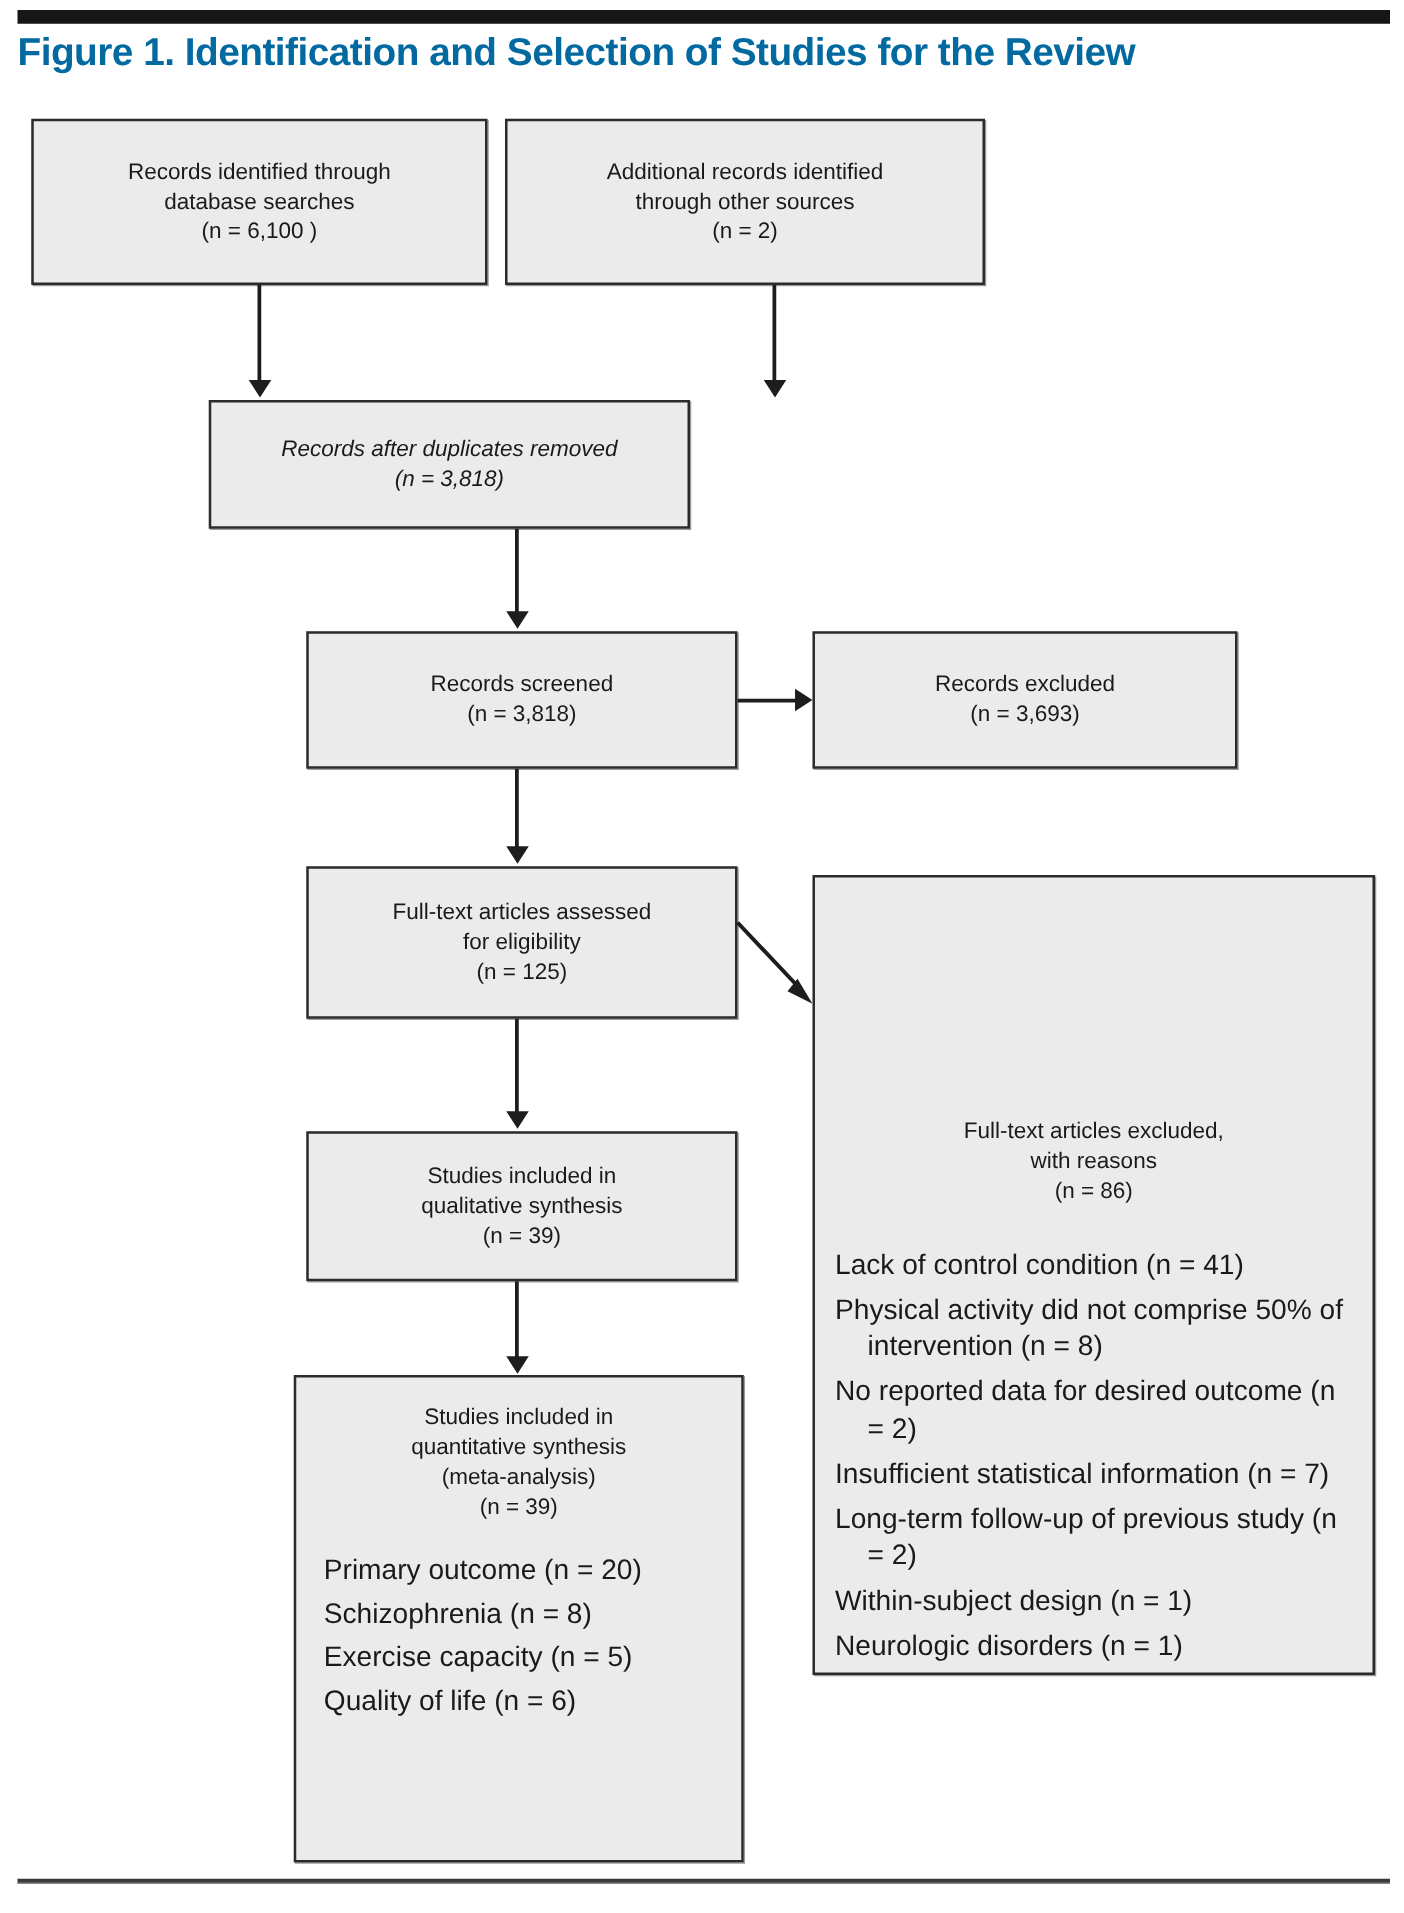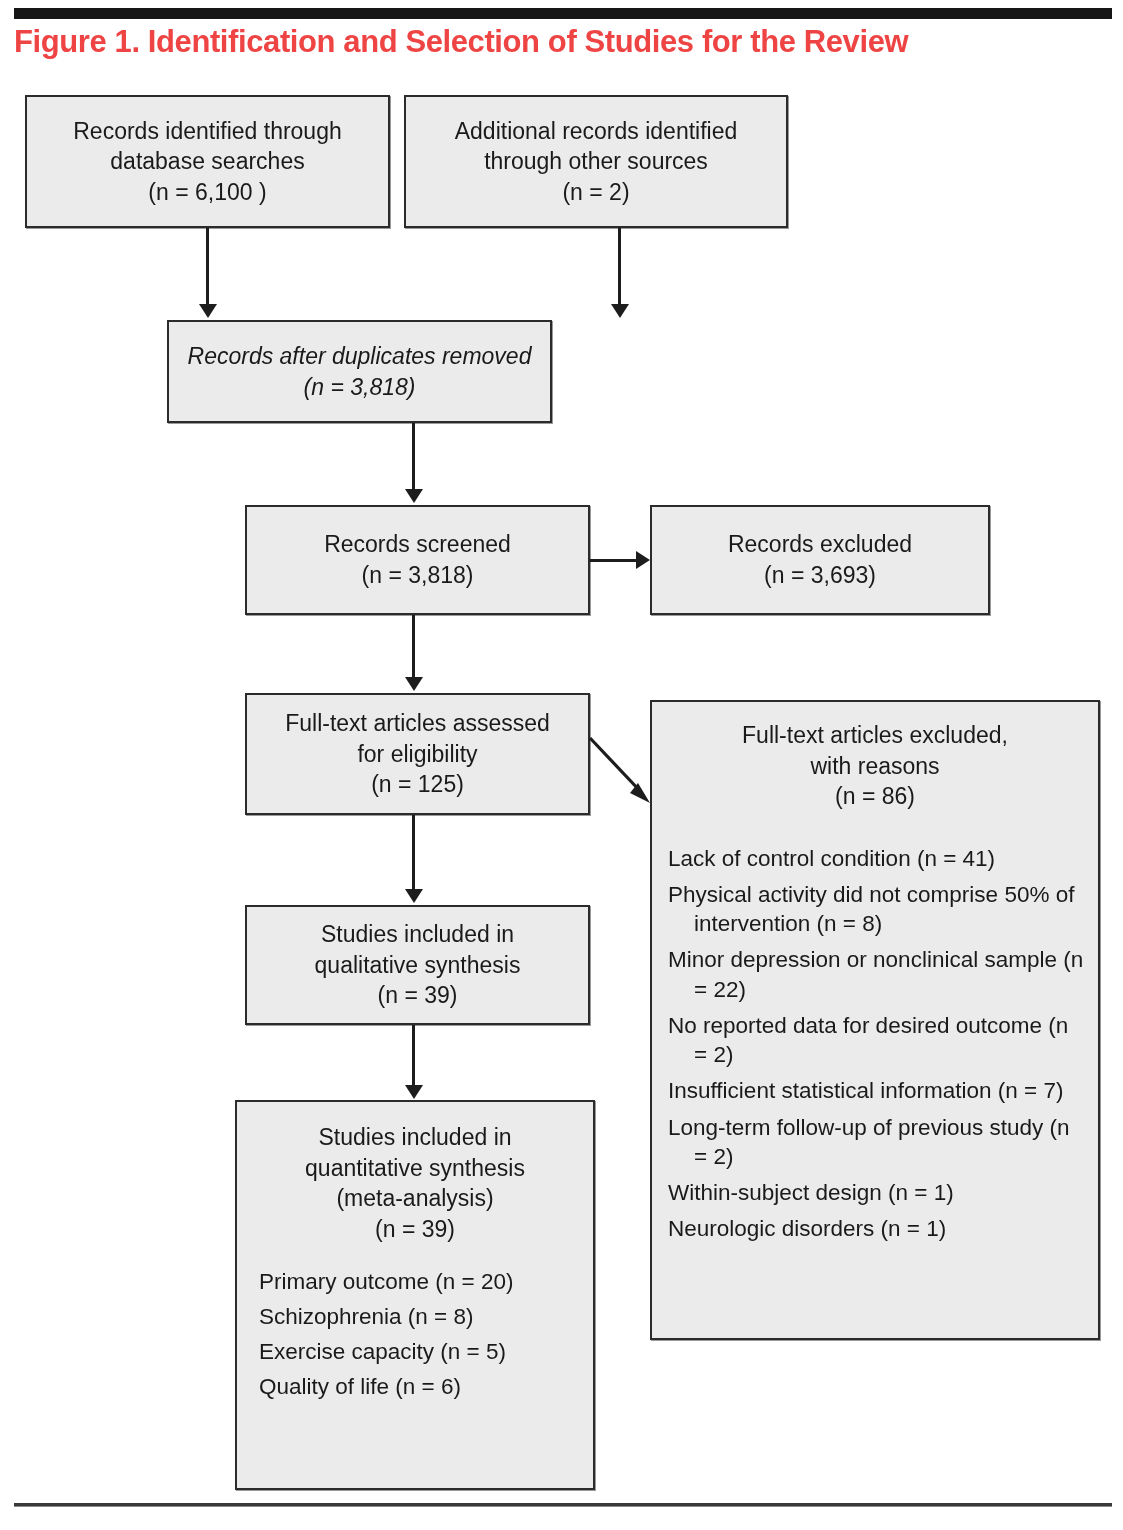--- a/index.html
+++ b/index.html
@@ -28,21 +28,21 @@
 
   
   .fig-title {
     position: absolute;
     left: 14px;
     top: 24px;
     width: 1090px;
     font-size: 31px;
     font-weight: bold;
     letter-spacing: -0.4px;
-    color: #ef4444;
+    color: #0369a1;
     line-height: 1.15;
     white-space: nowrap;
   }
 
   
   .bottom-rule {
     position: absolute;
     left: 14px;
     top: 1503px;
     width: 1098px;
@@ -60,21 +60,21 @@
     box-shadow: 1px 1px 0 0 #9a9a9a;
     display: flex;
     flex-direction: column;
     justify-content: center;
     align-items: center;
   }
   .box.topalign {
     justify-content: flex-start;
   }
   .box-line {
-    font-size: 23px;
+    font-size: 18px;
     line-height: 1.33;
     text-align: center;
     white-space: nowrap;
   }
 
   
   .reason-list {
     width: 100%;
     box-sizing: border-box;
     padding: 0 14px 0 16px;
@@ -185,28 +185,27 @@
   <div class="box-line">Full-text articles assessed</div>
   <div class="box-line">for eligibility</div>
   <div class="box-line">(n = 125)</div>
 </div>
 
 <svg class="diag-svg" style="left:588px; top:735px;" width="70" height="75" viewBox="0 0 70 75">
   <line x1="2" y1="3" x2="53" y2="57" stroke="#1d1d1d" stroke-width="3.2"></line>
   <polygon points="62,68 42,58 50,48" fill="#1d1d1d"></polygon>
 </svg>
 
-<div class="box topalign" style="left:650px; top:700px; width:450px; height:640px; padding-top:18px;">
+<div class="box topalign" style="left:650px; top:700px; width:450px; height:640px; padding-top:18px;justify-content:flex-end;">
   <div class="box-line">Full-text articles excluded,</div>
   <div class="box-line">with reasons</div>
   <div class="box-line">(n = 86)</div>
   <div class="reason-list" style="margin-top:32px;">
     <div class="reason">Lack of control condition (n = 41)</div>
     <div class="reason">Physical activity did not comprise 50% of intervention (n = 8)</div>
-    <div class="reason">Minor depression or nonclinical sample (n = 22)</div>
     <div class="reason">No reported data for desired outcome (n = 2)</div>
     <div class="reason">Insufficient statistical information (n = 7)</div>
     <div class="reason">Long-term follow-up of previous study (n = 2)</div>
     <div class="reason">Within-subject design (n = 1)</div>
     <div class="reason">Neurologic disorders (n = 1)</div>
   </div>
 </div>
 
 <div class="vline" style="left:412px; top:815px; height:76px;"></div>
 <div class="arrow-down" style="left:404.5px; top:889px;"></div>

